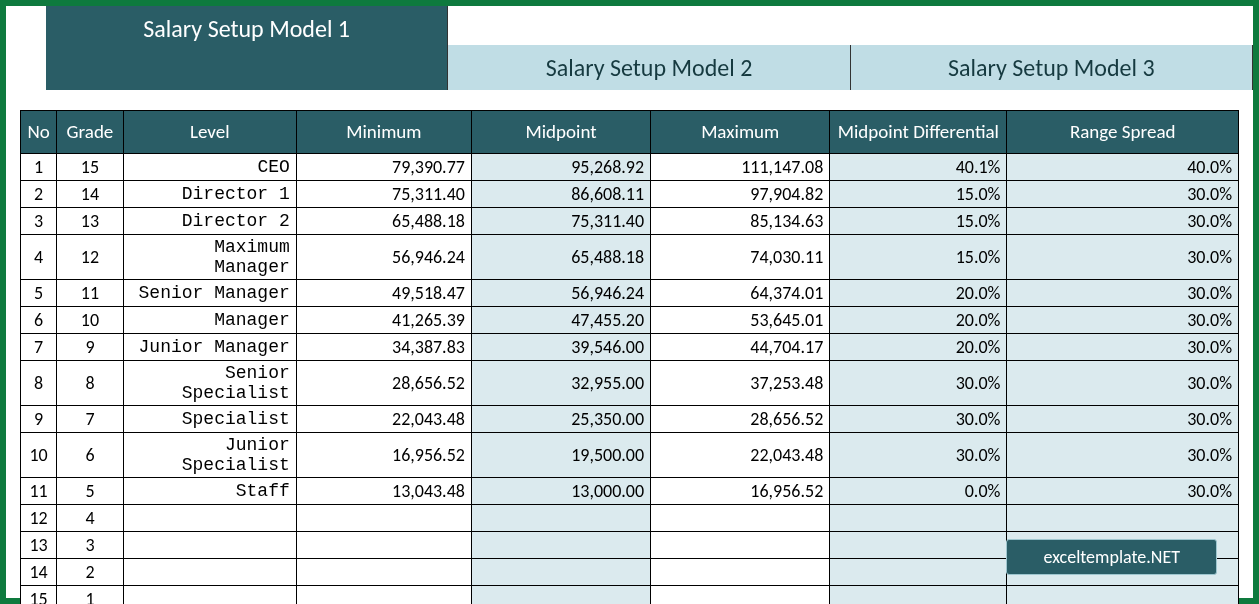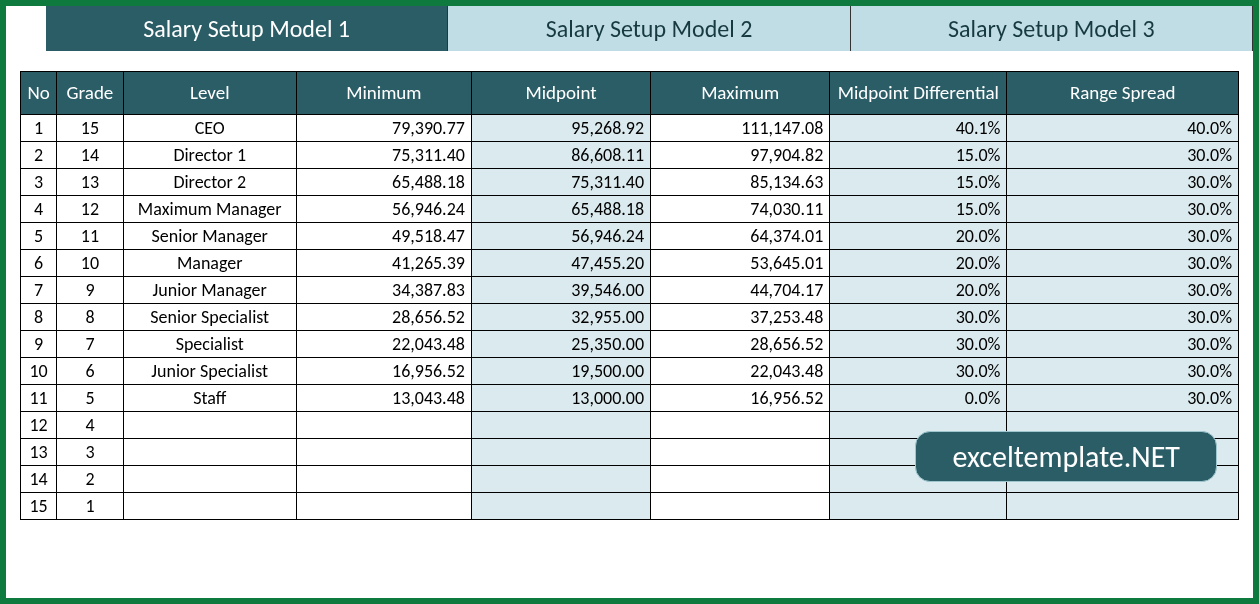--- a/index.html
+++ b/index.html
@@ -29,20 +29,21 @@
     padding: 8px 0;
     border-right: 1px solid #333;
   }
   .tab.active {
     background: #2a5d66;
     color: #ffffff;
   }
   .tab.inactive {
     background: #c0dde5;
     color: #163a40;
+    margin-top: 39px;
   }
   .table-wrap {
     padding: 20px 14px 8px 14px;
     position: relative;
   }
   table {
     border-collapse: collapse;
     width: 100%;
     table-layout: fixed;
   }
@@ -65,34 +66,34 @@
   }
   td {
     border: 1px solid #000;
     font-size: 18px;
     padding: 2px 6px;
     height: 27px;
     color: #000;
     background: #fff;
   }
   td.center { text-align: center; }
-  td.left   { text-align: center; }
+  td.left   { text-align: right; font-family: Liberation Mono, monospace; }
   td.right  { text-align: right; }
   td.tint1  { background: #dbeaee; }
   td.tint2  { background: #dbeaee; }
   .watermark {
     position: absolute;
     right: 36px;
     bottom: 46px;
     background: #2a5d66;
     color: #ffffff;
-    font-size: 30px;
+    font-size: 18px;
     padding: 6px 36px;
     border: 1px solid #9ec6cf;
-    border-radius: 15px;
+    border-radius: 3px;
   }
 </style>
 </head>
 <body>
 
 <div class="page">
   <div class="tabs">
     <div class="tab active">Salary Setup Model 1</div>
     <div class="tab inactive">Salary Setup Model 2</div>
     <div class="tab inactive">Salary Setup Model 3</div>

